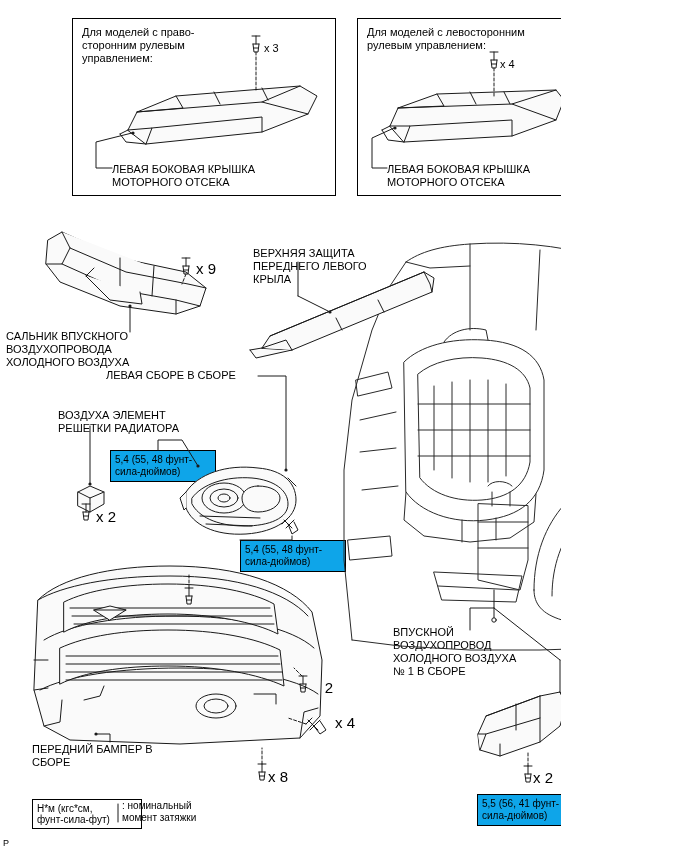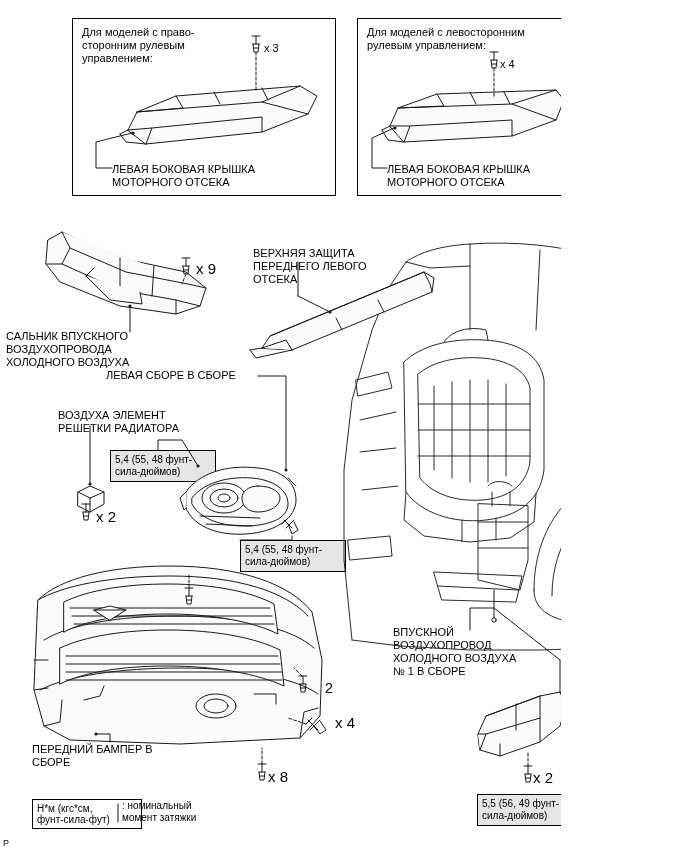--- a/index.html
+++ b/index.html
@@ -27,21 +27,21 @@
     letter-spacing: 0px;
   }
   .box {
     position: absolute;
     border: 1px solid #000;
     background: transparent;
   }
   .torque {
     position: absolute;
     border: 1px solid #000;
-    background: #e5e5e5;
+    background: #0ea5e9;
     font-size: 10px;
     line-height: 12px;
     padding: 3px 4px;
     white-space: pre-line;
   }
   svg.art {
     position: absolute;
     left: 0;
     top: 0;
     width: 693px;
@@ -83,21 +83,21 @@
 МОТОРНОГО ОТСЕКА</div>
 
   <div class="txt" style="left:367px; top:26px; width:235px;">Для моделей с левосторонним
 рулевым управлением:</div>
   <div class="txt" style="left:500px; top:58px;">x 4</div>
   <div class="txt" style="left:387px; top:163px; width:215px;">ЛЕВАЯ БОКОВАЯ КРЫШКА
 МОТОРНОГО ОТСЕКА</div>
 
   <div class="txt" style="left:253px; top:247px; width:150px;">ВЕРХНЯЯ ЗАЩИТА
 ПЕРЕДНЕГО ЛЕВОГО
-ОТСЕКА</div>
+КРЫЛА</div>
   <div class="txt" style="left:6px; top:330px; width:230px;">САЛЬНИК ВПУСКНОГО ВОЗДУХОПРОВОДА
 ХОЛОДНОГО ВОЗДУХА</div>
   <div class="txt" style="left:106px; top:369px; width:160px;">ЛЕВАЯ СБОРЕ В СБОРЕ</div>
   <div class="txt" style="left:58px; top:409px; width:180px;">ВОЗДУХА ЭЛЕМЕНТ
 РЕШЕТКИ РАДИАТОРА</div>
   <div class="txt" style="left:32px; top:743px; width:170px;">ПЕРЕДНИЙ БАМПЕР В
 СБОРЕ</div>
   <div class="txt" style="left:393px; top:626px; width:165px;">ВПУСКНОЙ
 ВОЗДУХОПРОВОД
 ХОЛОДНОГО ВОЗДУХА
@@ -109,21 +109,21 @@
   <div class="screwlabel" style="left:313px; top:679px;">x 2</div>
   <div class="screwlabel" style="left:335px; top:714px;">x 4</div>
   <div class="screwlabel" style="left:268px; top:768px;">x 8</div>
   <div class="screwlabel" style="left:607px; top:535px;">x 3</div>
   <div class="screwlabel" style="left:533px; top:769px;">x 2</div>
 
   <div class="torque" style="left:110px; top:450px; width:96px;">5,4 (55, 48 фунт-
 сила-дюймов)</div>
   <div class="torque" style="left:240px; top:540px; width:96px;">5,4 (55, 48 фунт-
 сила-дюймов)</div>
-  <div class="torque" style="left:477px; top:794px; width:96px;">5,5 (56, 49 фунт-
+  <div class="torque" style="left:477px; top:794px; width:96px;">5,5 (56, 41 фунт-
 сила-дюймов)</div>
 
   <div class="legendbox" style="left:32px; top:799px; width:100px;">Н*м (кгс*см,
 фунт-сила-фут)</div>
   <div class="txt" style="left:122px; top:800px; width:120px; font-size:10px; line-height:12px;">: номинальный
 момент затяжки</div>
 
   <div class="pagemark" style="left:3px; top:838px;">P</div>
 
   <svg class="art" viewBox="0 0 693 855">

